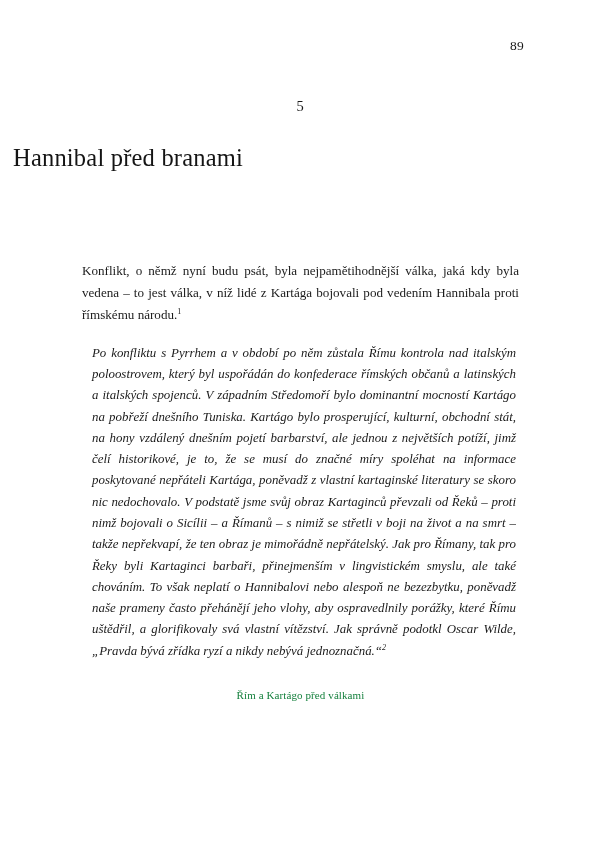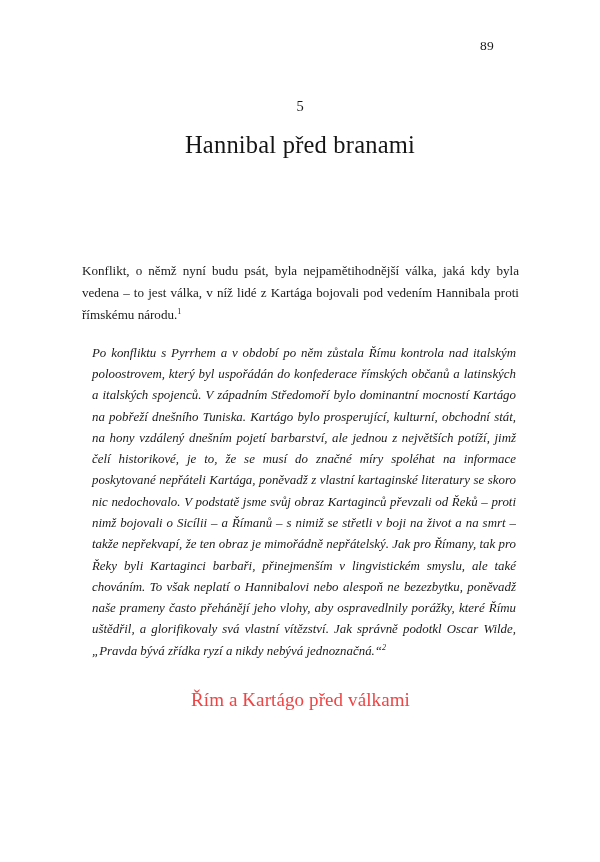--- a/index.html
+++ b/index.html
@@ -24,47 +24,47 @@
     background: #ffffff;
   }
 
   
   .folio {
     position: absolute;
     top: 38px;
     right: 0;
     left: 0;
     text-align: right;
-    padding-right: 106px;
+    padding-right: 76px;
     font-size: 13.5px;
     letter-spacing: 0.3px;
     color: #1a1a1a;
   }
 
   
   .chapter-number {
     position: absolute;
     top: 98px;
     left: 0;
     right: 0;
     text-align: center;
     font-size: 14.5px;
     color: #1a1a1a;
   }
   .chapter-title {
     position: absolute;
     top: 131px;
     left: 0;
     right: 0;
-    text-align: center;
+    text-align: left;
     font-size: 24.5px;
     font-weight: 400;
     letter-spacing: 0.2px;
     color: #141414;
-    margin: 0;
+    margin: 13px;
   }
 
   
   .textblock {
     position: absolute;
     top: 260px;
     left: 82px;
     width: 437px;
   }
 
@@ -90,25 +90,25 @@
   .blockquote p {
     font-style: italic;
     font-size: 12.9px;
     line-height: 21.3px;
     text-align: justify;
   }
 
   
   .subhead {
     margin: 27px 0 11px 0;
-    font-size: 19px;
+    font-size: 11px;
     font-weight: 400;
     text-align: center;
     letter-spacing: 0.1px;
-    color: #ef4444;
+    color: #15803d;
   }
 
   sup {
     font-size: 0.62em;
     vertical-align: super;
     line-height: 0;
   }
 </style>
 </head>
 <body>

